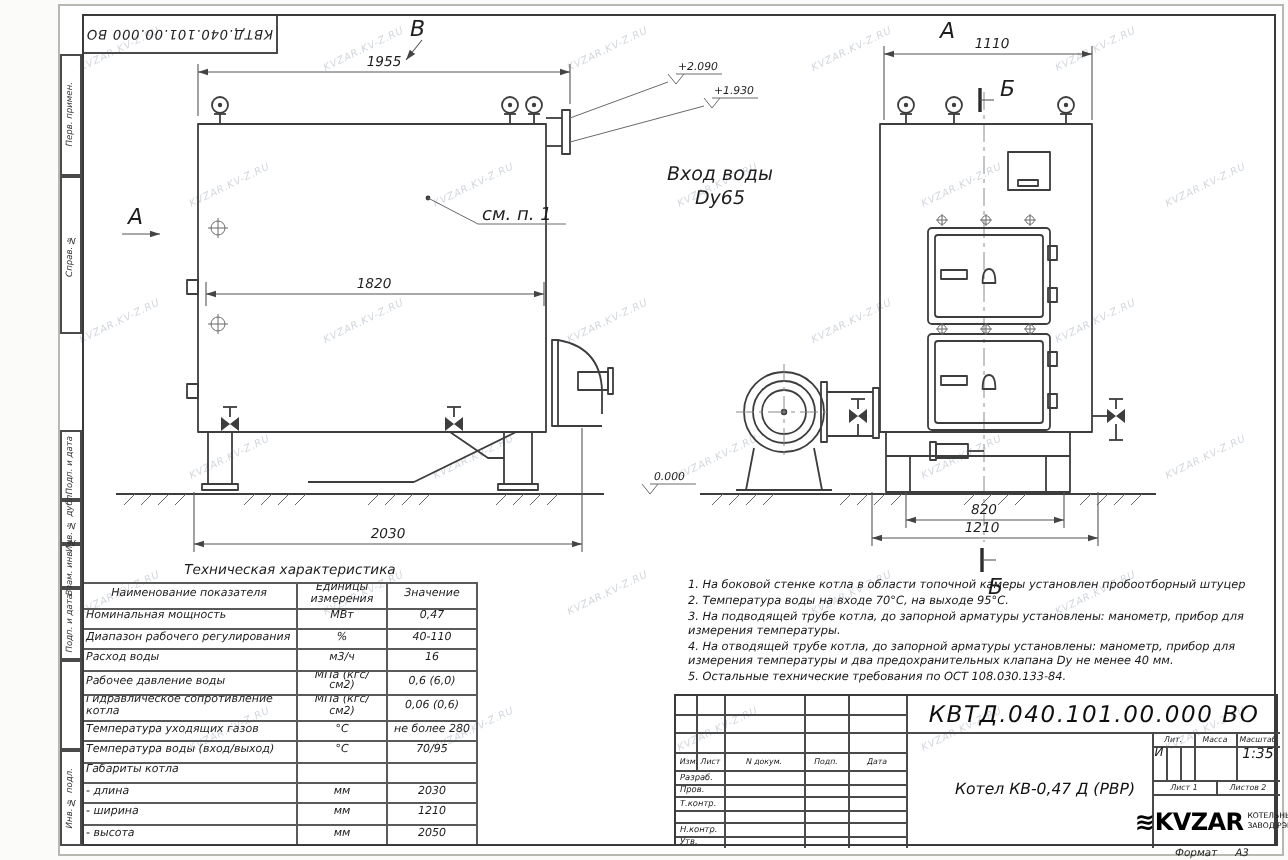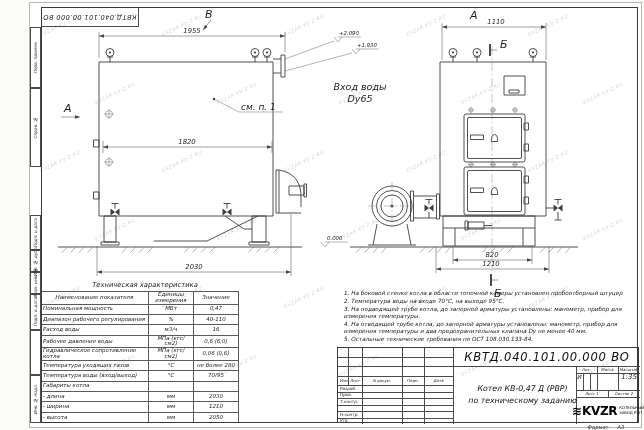--- a/index.html
+++ b/index.html
@@ -424,39 +424,38 @@
 
     <div class="cell rcell" style="left:1px;top:37px;width:23px;height:7px;line-height:7px">Разраб.</div>
     <div class="cell rcell" style="left:1px;top:44px;width:23px;height:6px;line-height:6px">Пров.</div>
     <div class="cell rcell" style="left:1px;top:50px;width:23px;height:7px;line-height:7px">Т.контр.</div>
     <div class="cell rcell" style="left:1px;top:63px;width:23px;height:7px;line-height:7px">Н.контр.</div>
     <div class="cell rcell" style="left:1px;top:70px;width:23px;height:6px;line-height:6px">Утв.</div>
 
     <div class="tb-desig">КВТД.040.101.00.000  ВО</div>
     <div class="tb-name">
       <span>Котел  КВ-0,47 Д  (РВР)</span>
-      <span>по техническому заданию</span>
     </div>
 
     <div class="cell hcell" style="left:238px;top:18px;width:21px;height:7px;line-height:7px">Лит.</div>
     <div class="cell hcell" style="left:259px;top:18px;width:21px;height:7px;line-height:7px">Масса</div>
     <div class="cell hcell" style="left:280px;top:18px;width:22px;height:7px;line-height:7px">Масштаб</div>
     <div class="cell" style="left:238px;top:25px;width:7px;height:17px;line-height:17px;font:italic 6px 'DejaVu Sans',sans-serif;text-align:center">И</div>
     <div class="cell" style="left:280px;top:25px;width:22px;height:17px;line-height:17px;font:italic 7px 'DejaVu Sans',sans-serif;text-align:center">1:35</div>
 
     <div class="cell hcell" style="left:238px;top:42px;width:32px;height:7px;line-height:7px">
       <span>Лист</span>&nbsp;<span>1</span>
     </div>
     <div class="cell hcell" style="left:270px;top:42px;width:32px;height:7px;line-height:7px">
       <span>Листов</span>&nbsp;<span>2</span>
     </div>
 
     <div class="logo">
       <span class="sym">≋</span>
-      <span class="kv">KVZR</span>
+      <span class="kv">KVZAR</span>
       <span class="co">
         <span>КОТЕЛЬНЫЙ</span><br>
         <span>ЗАВОД РЭП</span>
       </span>
     </div>
   </div>
 
   <div class="fmt">
     <span>Формат</span>
       <span>А3</span>

